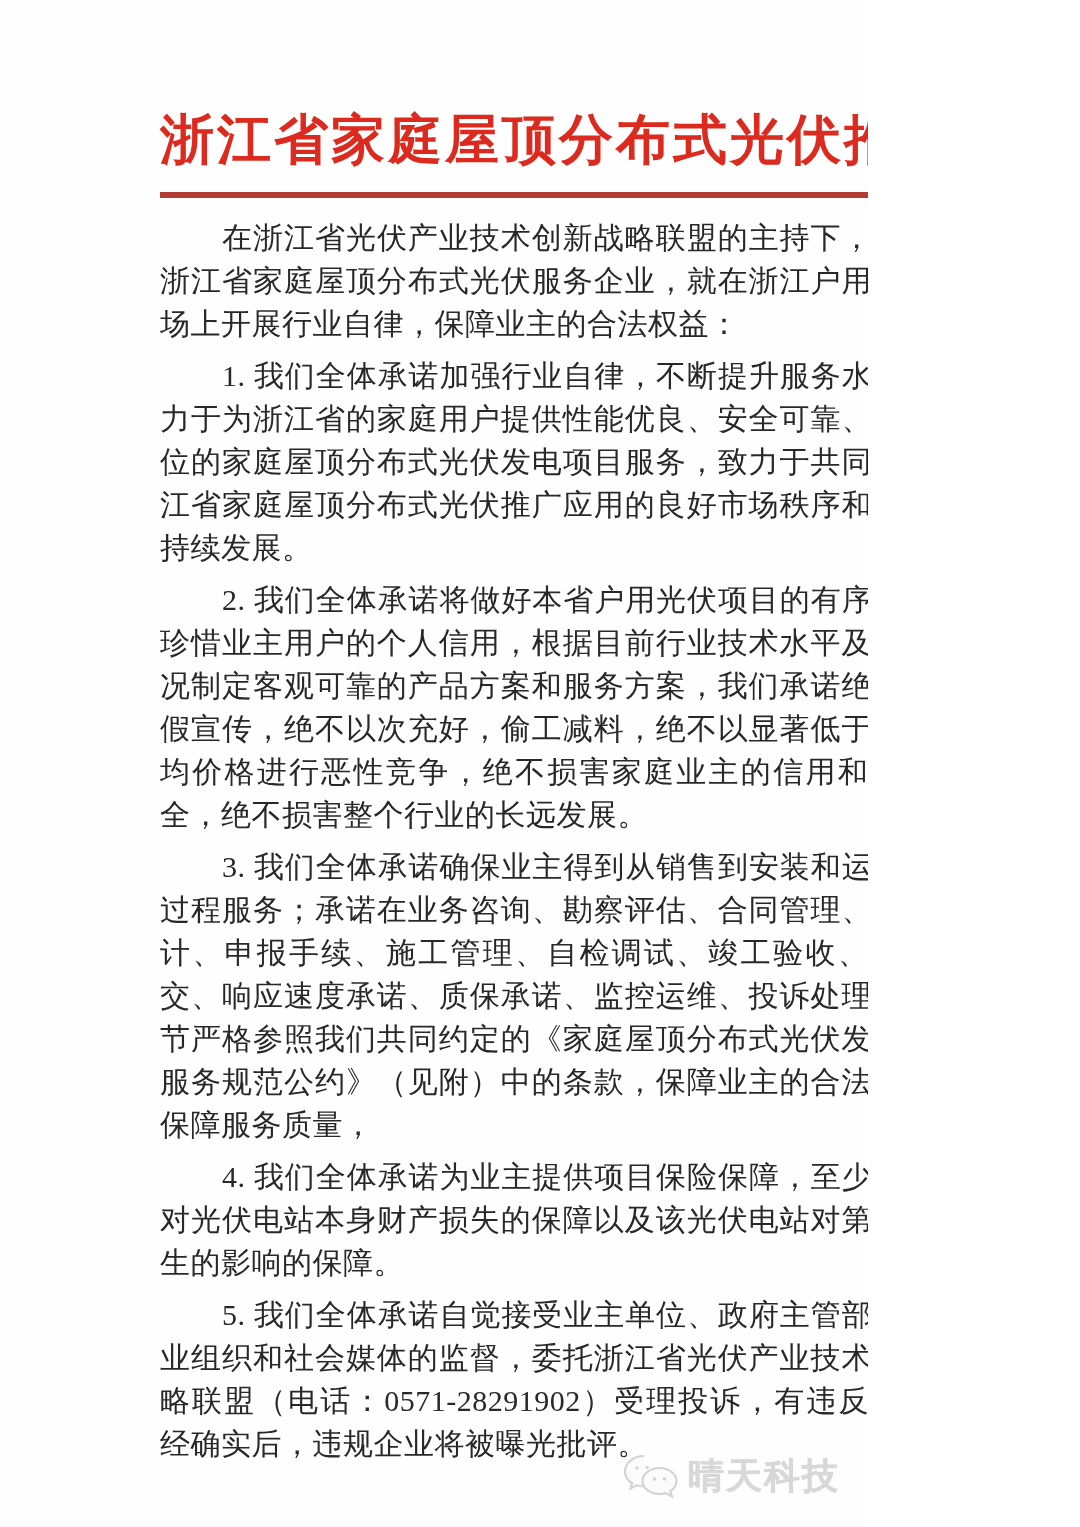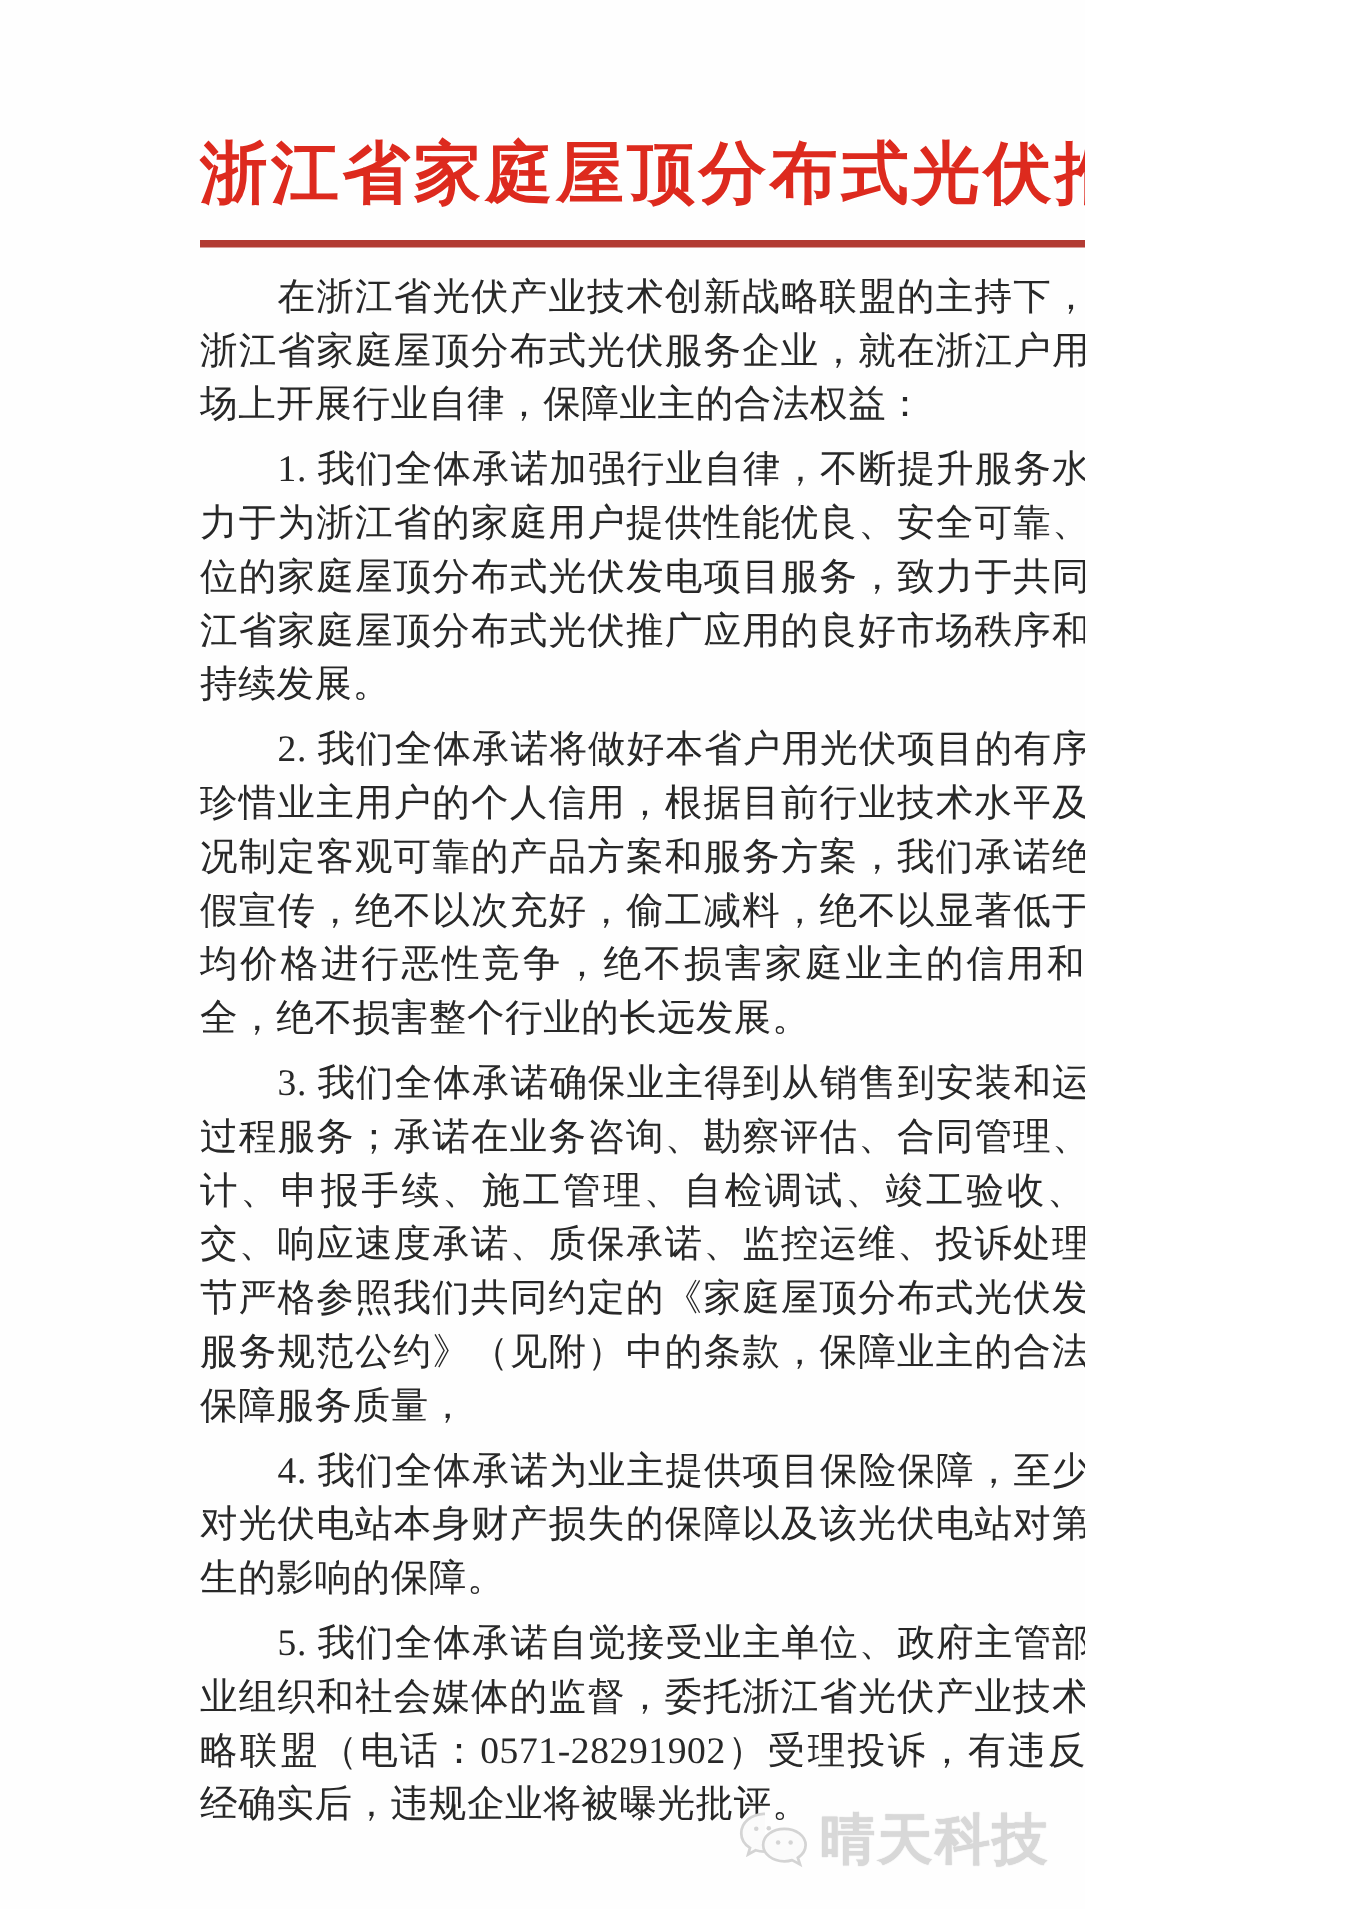--- a/index.html
+++ b/index.html
@@ -57,21 +57,21 @@
     position: absolute;
     right: 28px;
     bottom: 26px;
     display: flex;
     align-items: center;
     gap: 10px;
     color: #d2d2d2;
   }
   .watermark .wm-text {
     font-family: Liberation Sans, sans-serif;
-    font-size: 44px;
+    font-size: 36px;
     font-weight: bold;
     color: #d8d8d8;
     text-shadow: 0 0 1px #c6c6c6;
     letter-spacing: 2px;
   }
   .wm-icon { width: 56px; height: 46px; }
 </style>
 </head>
 <body>
 

